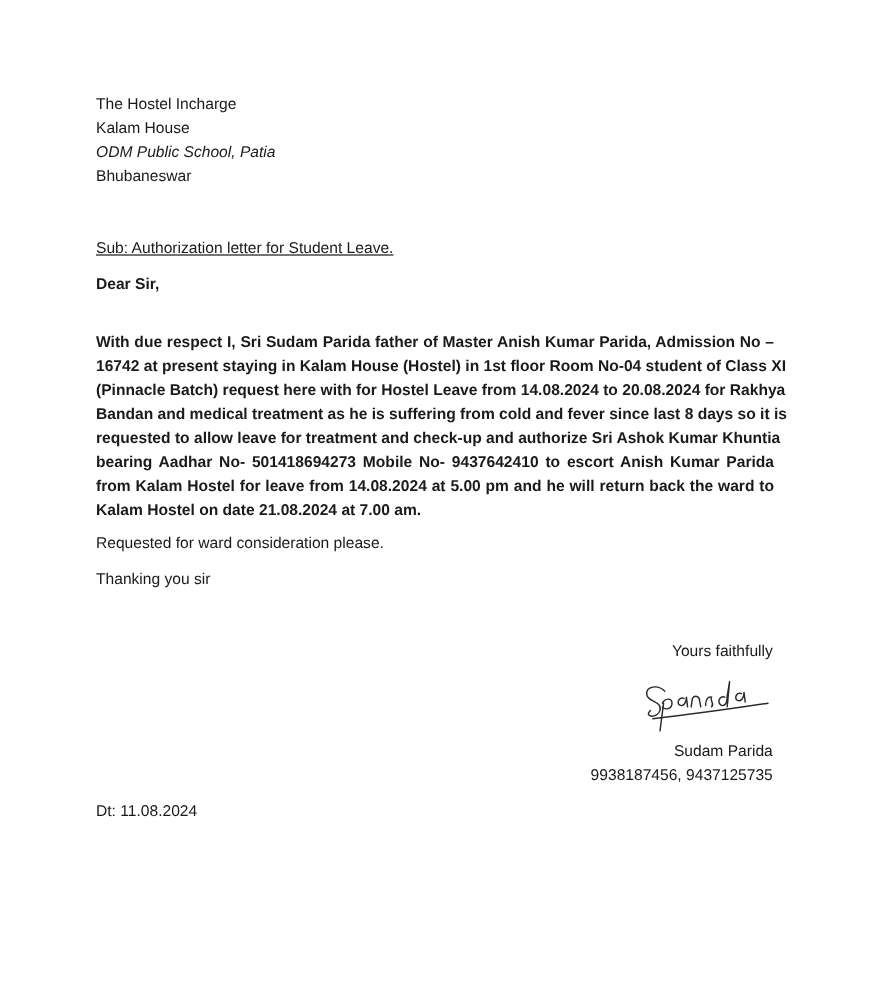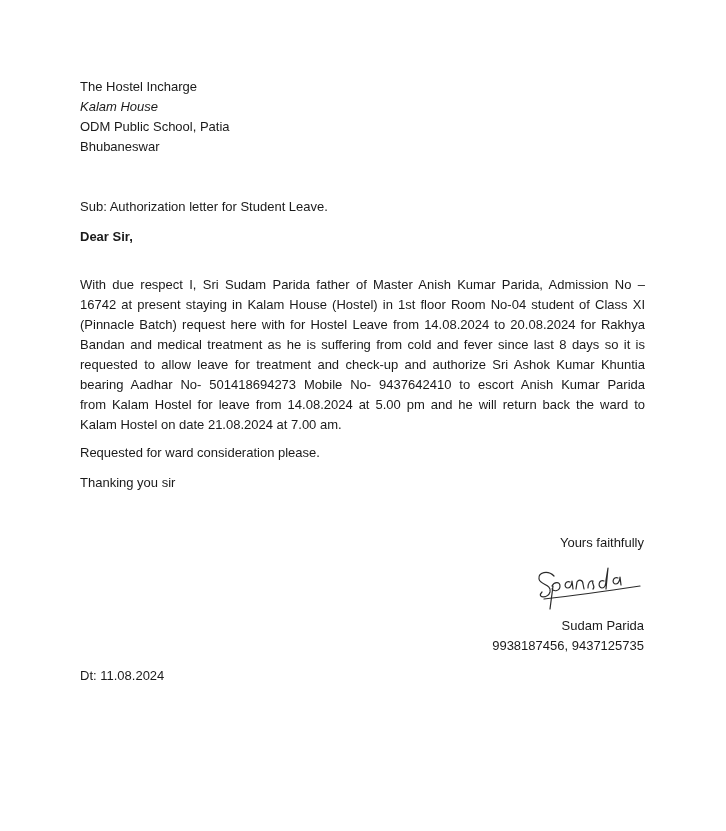--- a/index.html
+++ b/index.html
@@ -21,20 +21,21 @@
       left: 80px;
       white-space: nowrap;
       line-height: 20px;
     }
     .para {
       position: absolute;
       left: 80px;
       top: 275px;
       width: 565px;
       line-height: 20px;
+      font-weight: bold;
     }
     .para-line {
       display: block;
       text-align: justify;
       text-align-last: justify;
       white-space: nowrap;
       height: 20px;
     }
     .para-line.last {
       text-align-last: left;
@@ -54,26 +55,26 @@
       height: 52px;
     }
   </style>
 </head>
 <body>
 
 <div>
 
   <div>
     <div class="line" style="top:77px;">The Hostel Incharge</div>
-    <div class="line" style="top:97px;font-style:italic;">Kalam House</div>
-    <div class="line" style="top:117px;">ODM Public School, Patia</div>
+    <div class="line" style="top:97px;">Kalam House</div>
+    <div class="line" style="top:117px;font-style:italic;">ODM Public School, Patia</div>
     <div class="line" style="top:137px;">Bhubaneswar</div>
   </div>
 
-  <div class="line" style="top:197px;">Sub: Authorization letter for Student Leave.</div>
+  <div class="line" style="top:197px;text-decoration:underline;">Sub: Authorization letter for Student Leave.</div>
 
   <div class="line" style="top:227px;font-weight:bold;">Dear Sir,</div>
 
   <div class="para">
     <span class="para-line">With due respect I, Sri Sudam Parida father of Master Anish Kumar Parida, Admission No –</span>
     <span class="para-line">16742 at present staying in Kalam House (Hostel) in 1st floor Room No-04 student of Class XI</span>
     <span class="para-line">(Pinnacle Batch) request here with for Hostel Leave from 14.08.2024 to 20.08.2024 for Rakhya</span>
     <span class="para-line">Bandan and medical treatment as he is suffering from cold and fever since last 8 days so it is</span>
     <span class="para-line">requested to allow leave for treatment and check-up and authorize Sri Ashok Kumar Khuntia</span>
     <span class="para-line">bearing Aadhar No- 501418694273 Mobile No- 9437642410 to escort Anish Kumar Parida</span>

